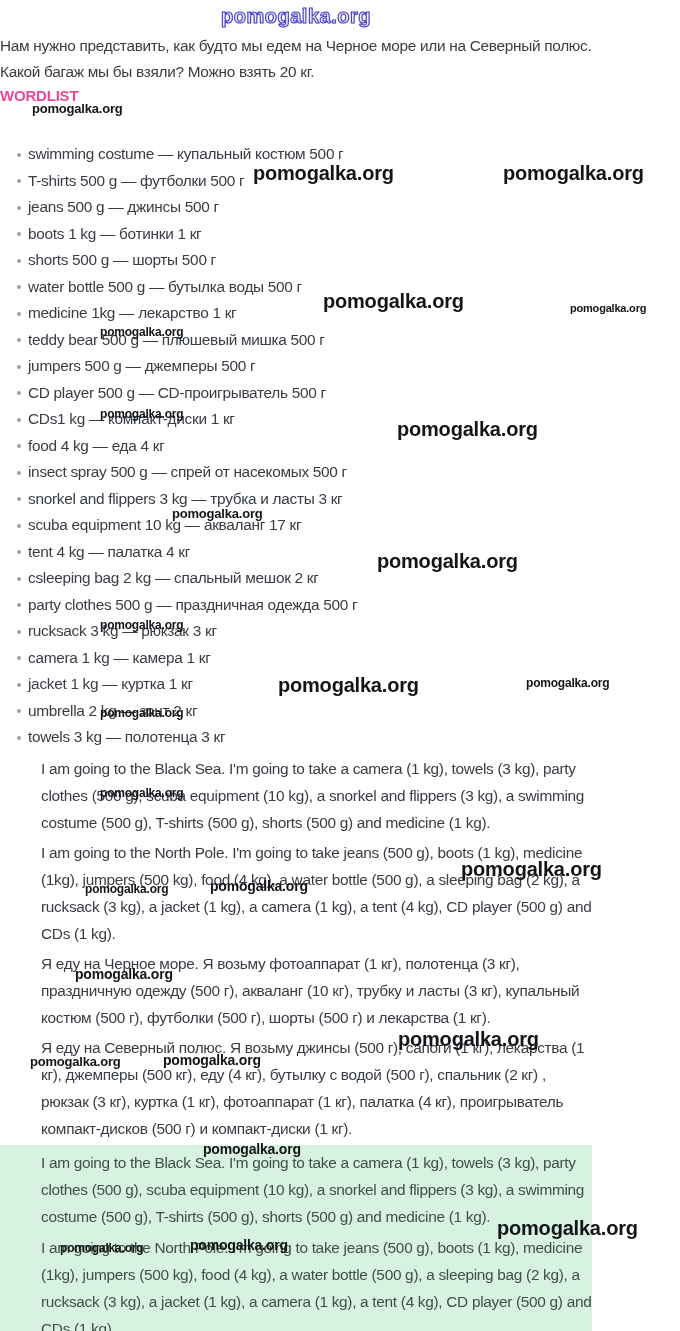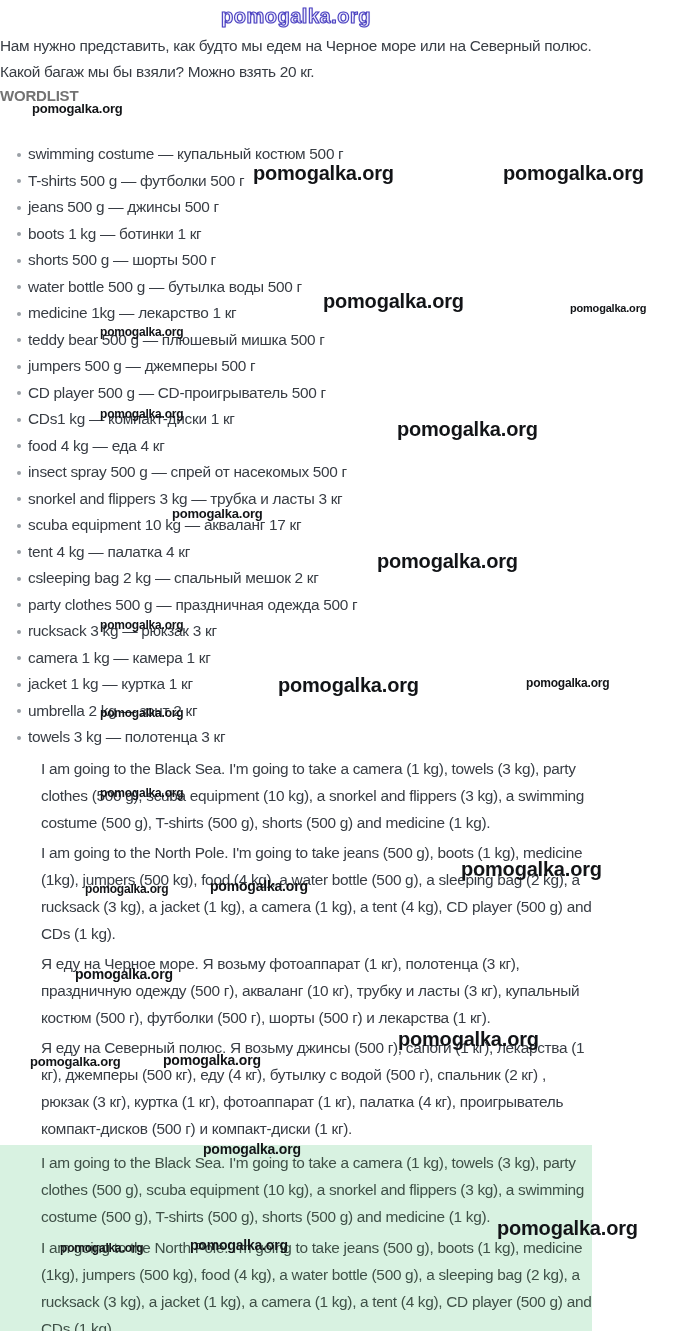--- a/index.html
+++ b/index.html
@@ -36,21 +36,21 @@
     line-height: 26px;
     letter-spacing: -0.3px;
   }
   .intro.first { margin-top: 6px; }
   .wordlist-heading {
     margin: 2px 0 36px 0;
     font-size: 15px;
     line-height: 18px;
     font-weight: 700;
     letter-spacing: -0.2px;
-    color: #737373;
+    color: #ec4899;
   }
   .wordlist {
     list-style: none;
     margin: 4px;
     padding: 0;
   }
   .wordlist li {
     position: relative;
     padding-left: 24px;
     font-size: 15.4px;

